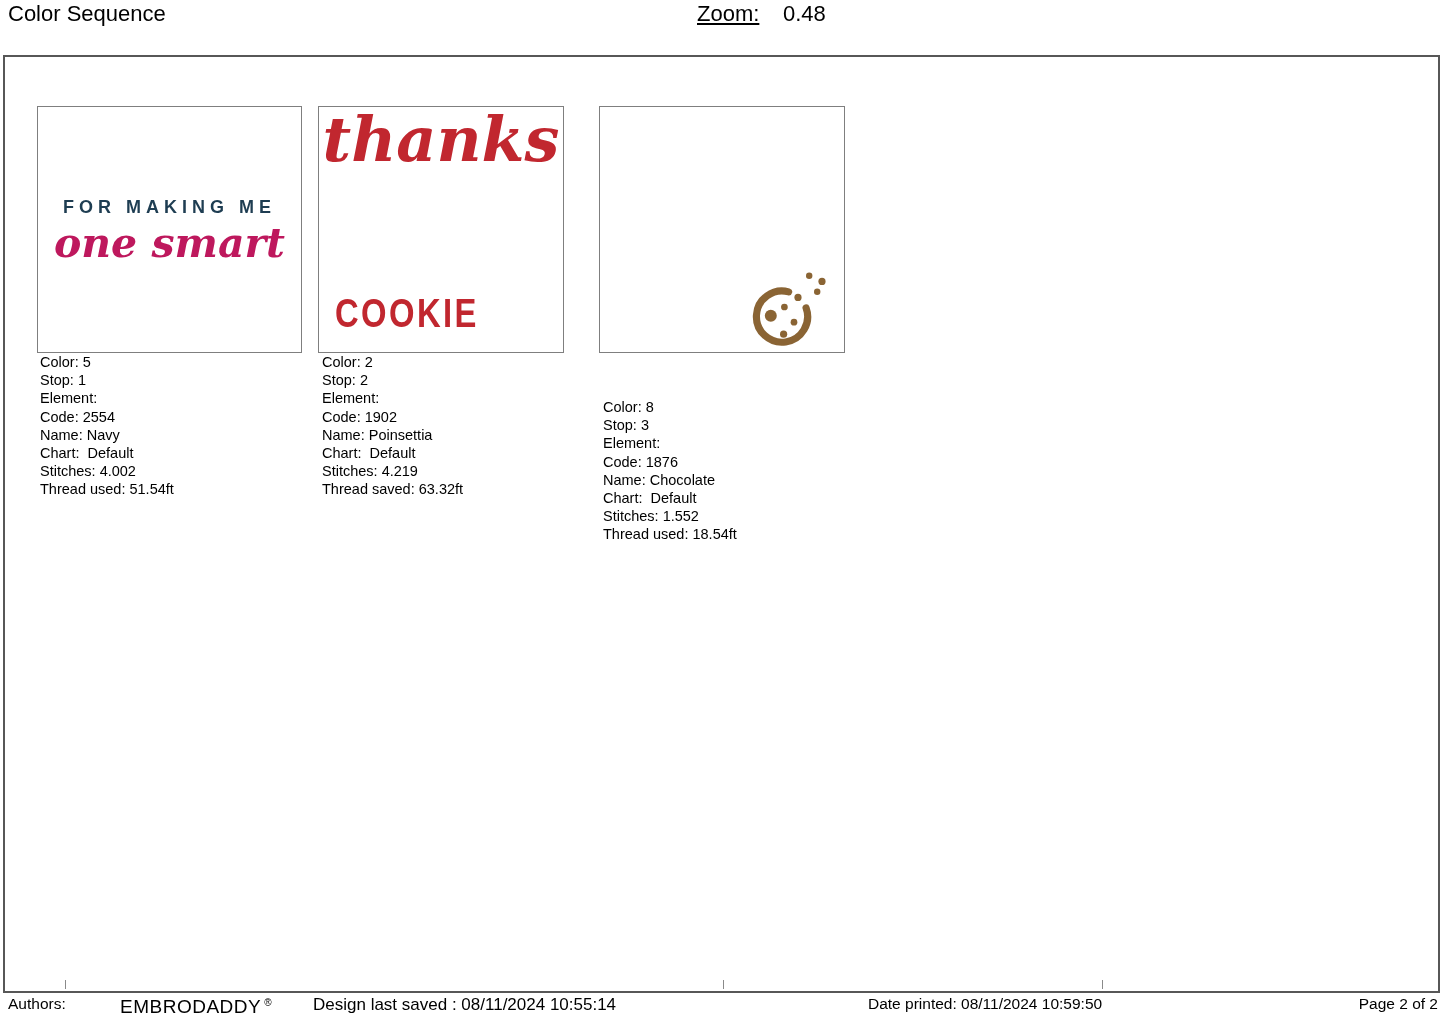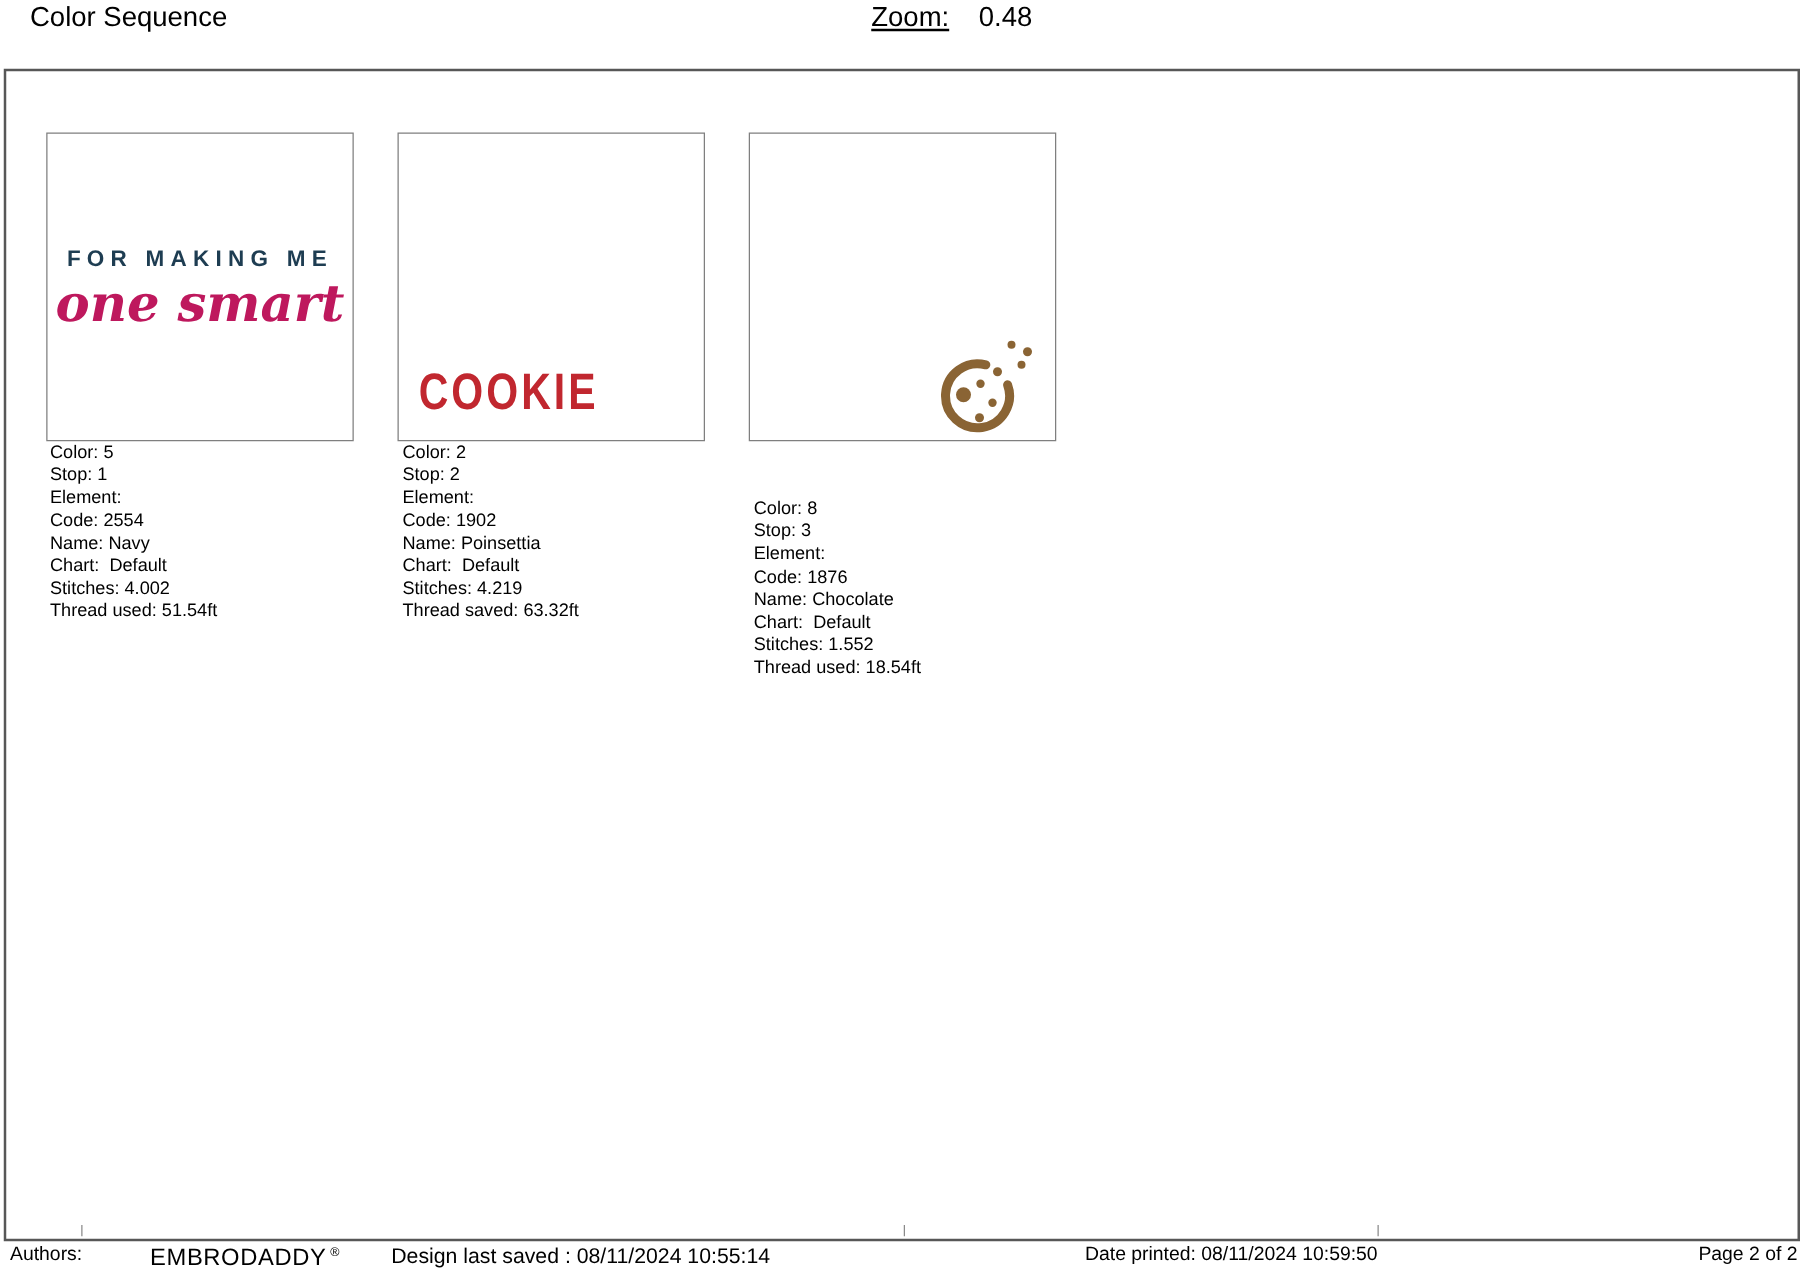--- a/index.html
+++ b/index.html
@@ -5,36 +5,36 @@
   html,body{margin:0;padding:0;background:#ffffff;}
   .page{
     position:relative;
     width:1445px;height:1021px;
     background:#ffffff;
     font-family:"Liberation Sans",sans-serif;
     color:#000;
     overflow:hidden;
   }
   
-  .hdr-title{position:absolute;left:24px;top:1px;font-size:22px;}
+  .hdr-title{position:absolute;left:8px;top:1px;font-size:22px;}
   .hdr-zoom-label{position:absolute;left:697px;top:1px;font-size:22px;text-decoration:underline;}
   .hdr-zoom-value{position:absolute;left:783px;top:1px;font-size:22px;}
   
   .main-area{
     position:absolute;left:3px;top:55px;
     width:1433px;height:934px;
     border:2px solid #575757;
     background:#fff;
   }
   
   .design-box{
     position:absolute;top:106px;width:244px;height:245px;
     border:1px solid #7f7f7f;background:#fff;
   }
-  .box-1{left:37px;} .box-2{left:318px;} .box-3{left:599px;}
+  .box-1{left:37px;padding-left:19px;} .box-2{left:318px;} .box-3{left:599px;}
 
   .d1-line1{
     position:absolute;left:0;top:90px;width:100%;text-align:center;
     font-weight:bold;font-size:18px;letter-spacing:5px;color:#1e3d52;
     white-space:nowrap;
   }
   .d1-line2{
     position:absolute;left:0;top:112px;width:100%;text-align:center;
     font-family:"DejaVu Serif",serif;font-style:italic;font-weight:bold;
     font-size:41px;color:#be185d;white-space:nowrap;
@@ -79,20 +79,21 @@
   <div class="hdr-zoom-value">0.48</div>
 
   <div class="main-area"></div>
 
   <div class="design-box box-1">
     <div class="d1-line1">FOR MAKING ME</div>
     <div class="d1-line2">one smart</div>
   </div>
 
   <div class="design-box box-2">
+    <div class="d2-word1">thanks</div>
     <div class="d2-word2">COOKIE</div>
   </div>
 
   <div class="design-box box-3">
     <svg class="cookie-svg" viewBox="0 0 100 100">
 
       <path d="M 48.3 31.1 A 32 32 0 1 0 70.1 51.1" fill="none" stroke="#8a6434" stroke-width="9" stroke-linecap="round"></path>
 
       <circle cx="60" cy="38" r="4.5" fill="#8a6434"></circle>
 

